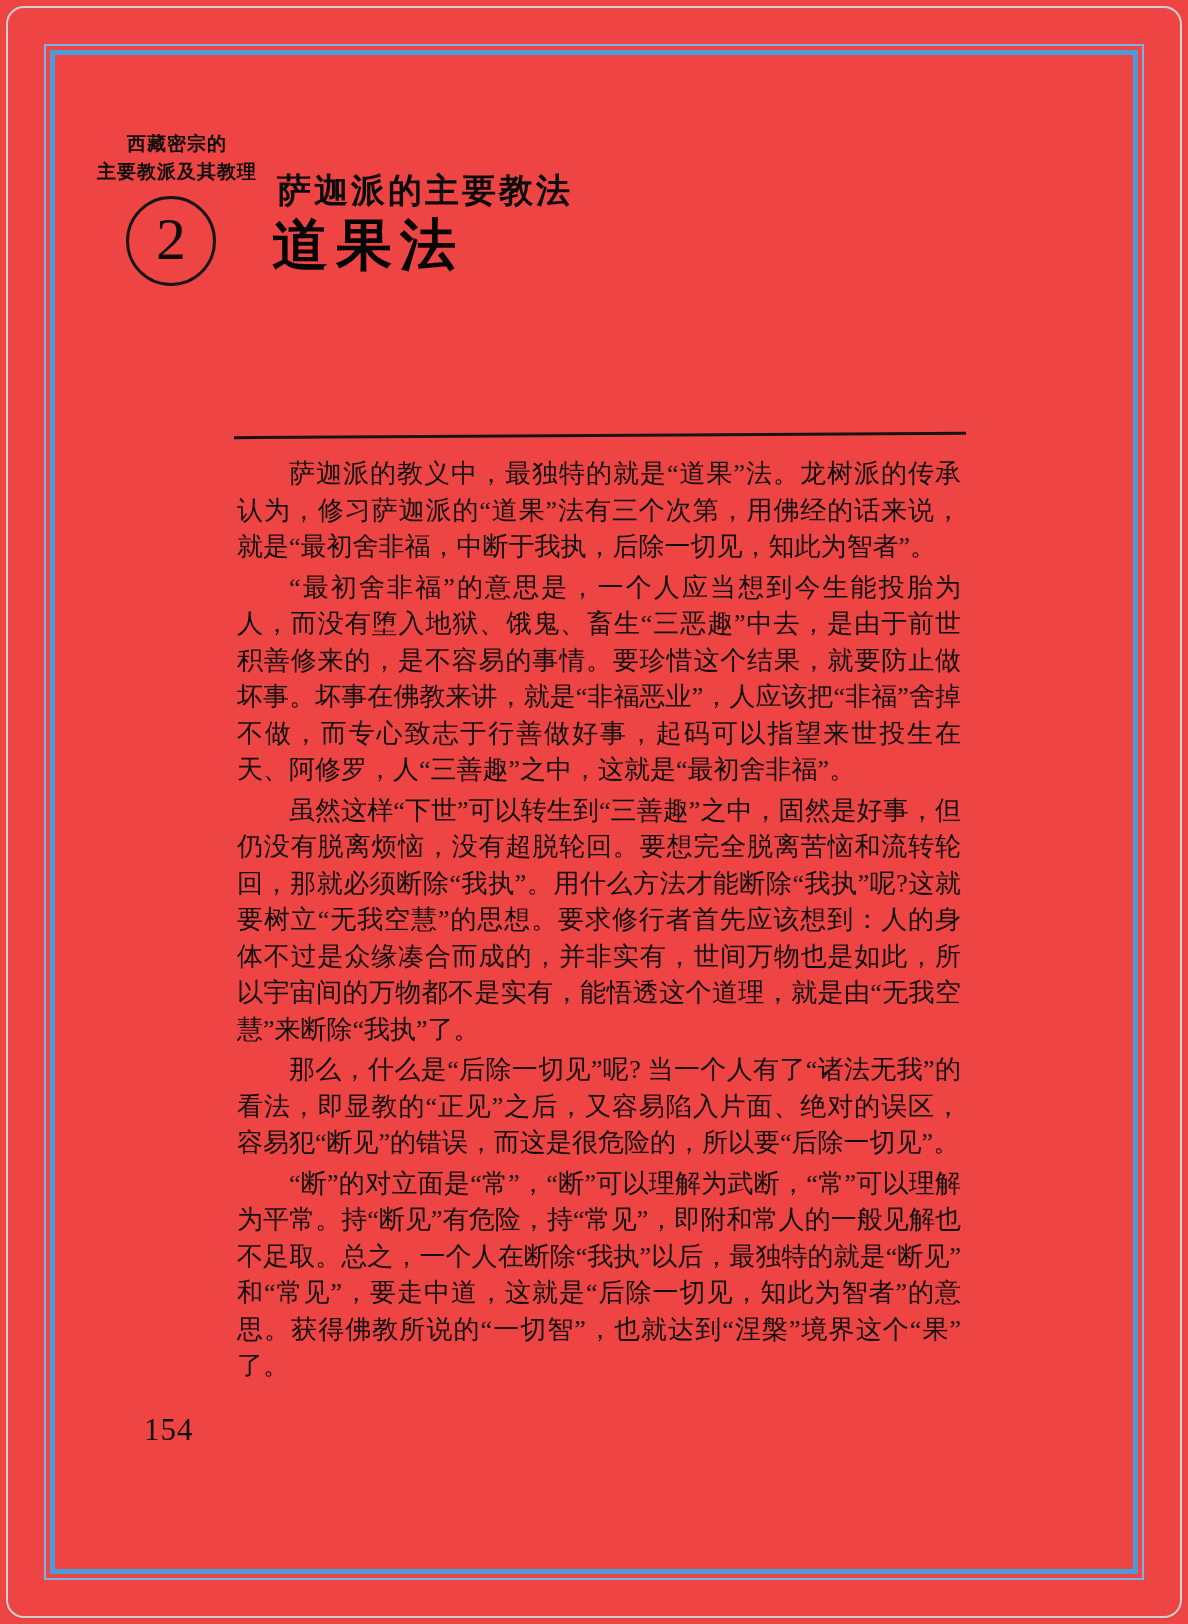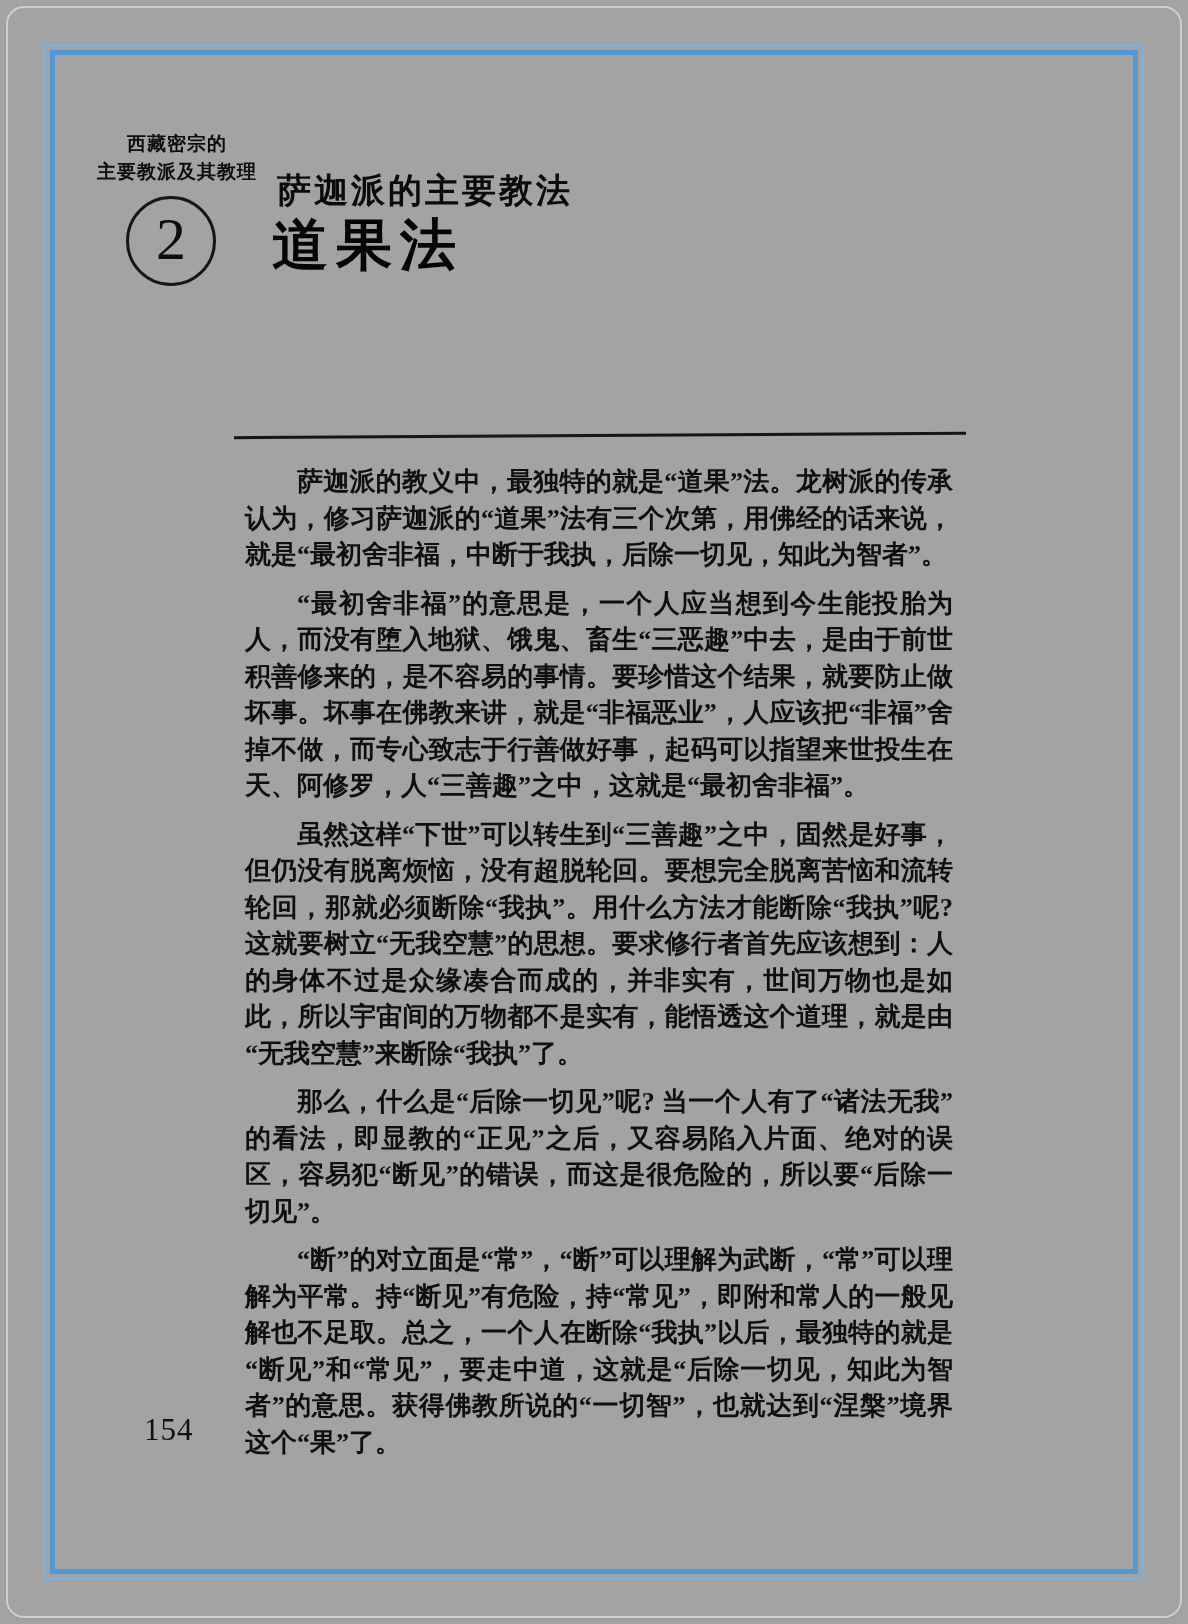--- a/index.html
+++ b/index.html
@@ -4,21 +4,21 @@
 <style>
   html, body {
     margin: 0;
     padding: 0;
     background: #ffffff;
   }
   .sheet {
     position: relative;
     width: 1188px;
     height: 1624px;
-    background: #a3a3a3;
+    background: #ef4444;
     overflow: hidden;
     font-family: "Liberation Serif", serif;
     color: #111111;
   }
   
   .page-edge {
     position: absolute;
     inset: 6px;
     border: 2px solid #cfcfcf;
     border-radius: 18px;
@@ -118,23 +118,22 @@
     position: absolute;
     left: 233px;
     top: 452px;
     width: 732px;
     font-size: 26px;
     line-height: 36.5px;
     color: #0f0f0f;
     text-align: justify;
   }
   .body-text p {
-    margin: 12px;
+    margin: 4px;
     text-indent: 2em;
-    font-weight: bold;
   }
   .page-number {
     position: absolute;
     left: 144px;
     top: 1412px;
     font-family: "Liberation Serif", serif;
     font-size: 31px;
     letter-spacing: 1px;
     color: #111111;
   }

